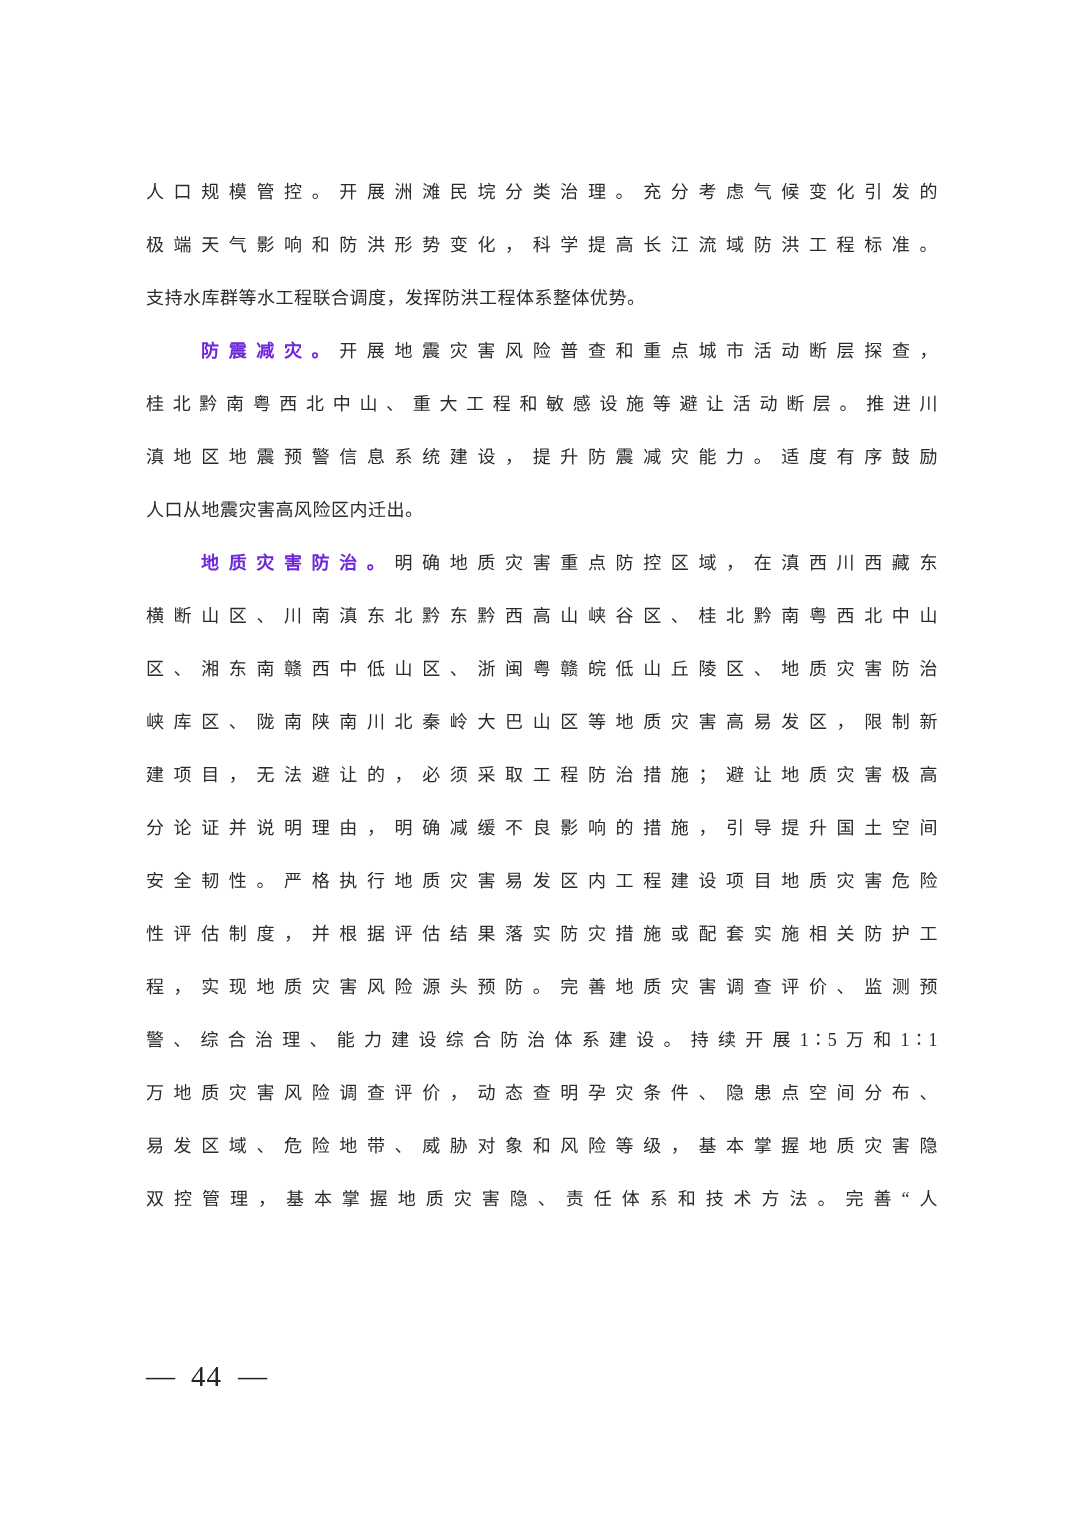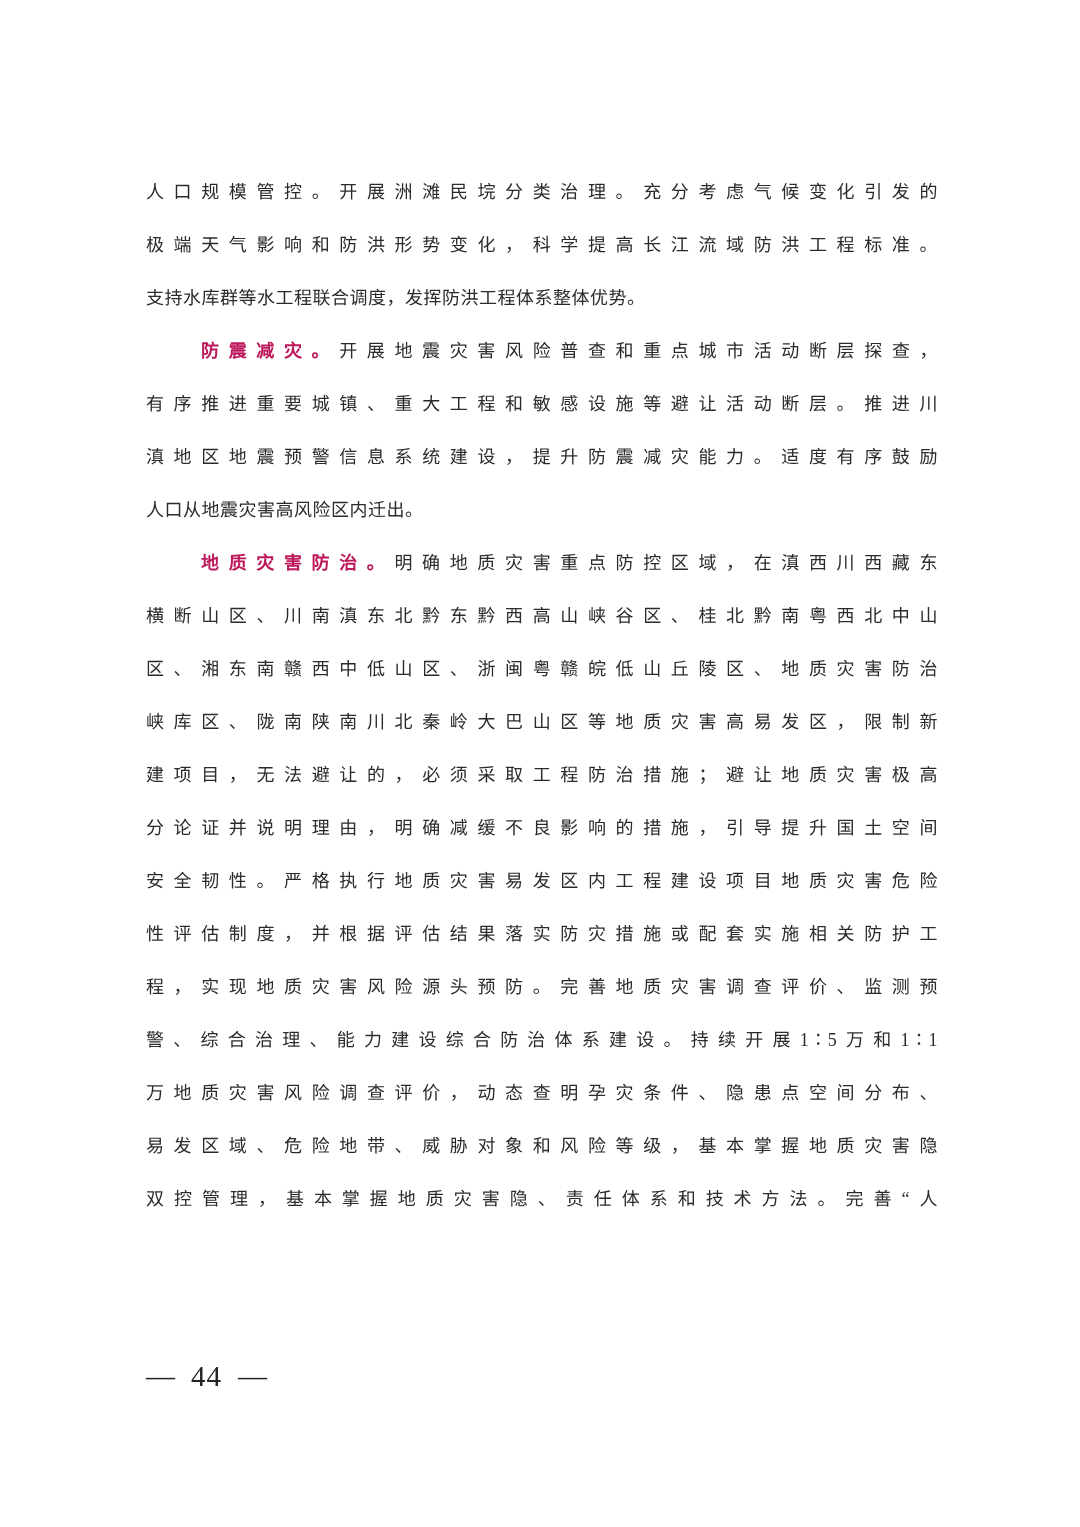--- a/index.html
+++ b/index.html
@@ -32,21 +32,21 @@
     text-justify: inter-character;
   }
   .line.just {
     text-align-last: justify;
   }
   .line.indent {
     text-indent: 55px;
   }
   .lead {
     font-weight: 700;
-    color: #be185d;
+    color: #6d28d9;
   }
   .footer {
     position: absolute;
     left: 146px;
     top: 1360px;
     display: flex;
     align-items: center;
     gap: 16px;
     font-size: 29px;
     color: #232327;
@@ -59,21 +59,21 @@
 </head>
 <body>
 
 <div class="page">
 
   <div class="text-body">
       <div class="line just">人口规模管控。开展洲滩民垸分类治理。充分考虑气候变化引发的</div>
       <div class="line just">极端天气影响和防洪形势变化，科学提高长江流域防洪工程标准。</div>
       <div class="line">支持水库群等水工程联合调度，发挥防洪工程体系整体优势。</div>
       <div class="line just indent"><span class="lead">防震减灾。</span>开展地震灾害风险普查和重点城市活动断层探查，</div>
-      <div class="line just">有序推进重要城镇、重大工程和敏感设施等避让活动断层。推进川</div>
+      <div class="line just">桂北黔南粤西北中山、重大工程和敏感设施等避让活动断层。推进川</div>
       <div class="line just">滇地区地震预警信息系统建设，提升防震减灾能力。适度有序鼓励</div>
       <div class="line">人口从地震灾害高风险区内迁出。</div>
       <div class="line just indent"><span class="lead">地质灾害防治。</span>明确地质灾害重点防控区域，在滇西川西藏东</div>
       <div class="line just">横断山区、川南滇东北黔东黔西高山峡谷区、桂北黔南粤西北中山</div>
       <div class="line just">区、湘东南赣西中低山区、浙闽粤赣皖低山丘陵区、地质灾害防治</div>
       <div class="line just">峡库区、陇南陕南川北秦岭大巴山区等地质灾害高易发区，限制新</div>
       <div class="line just">建项目，无法避让的，必须采取工程防治措施；避让地质灾害极高</div>
       <div class="line just">分论证并说明理由，明确减缓不良影响的措施，引导提升国土空间</div>
       <div class="line just">安全韧性。严格执行地质灾害易发区内工程建设项目地质灾害危险</div>
       <div class="line just">性评估制度，并根据评估结果落实防灾措施或配套实施相关防护工</div>

